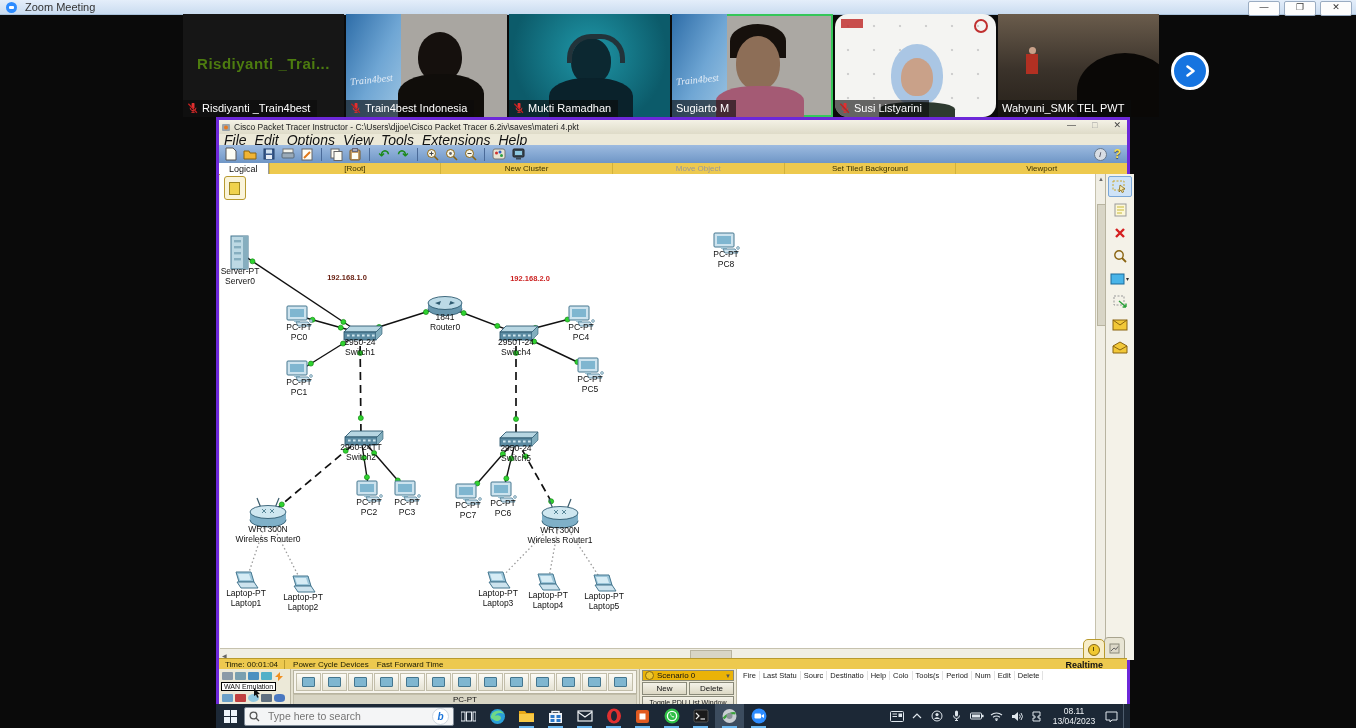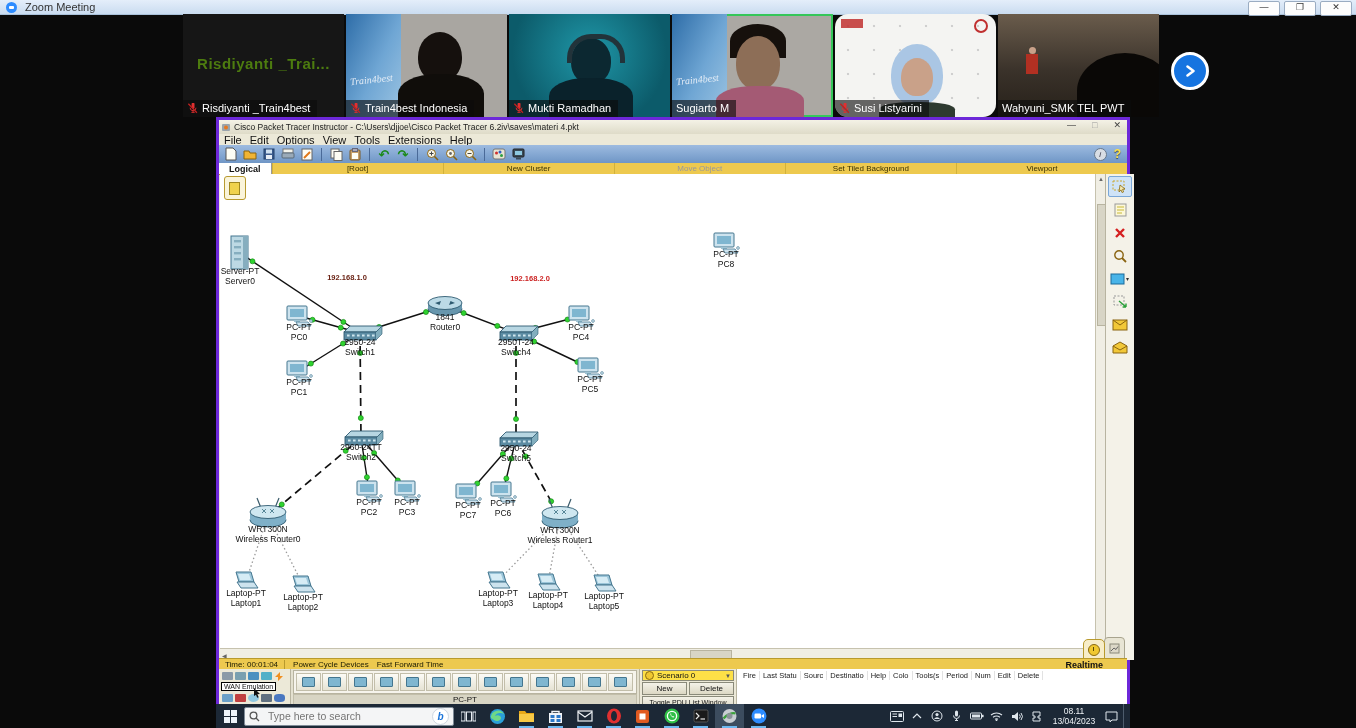--- a/index.html
+++ b/index.html
@@ -36,33 +36,33 @@
     background:#1674e0;border:3px solid #fff;box-sizing:border-box;display:flex;align-items:center;justify-content:center;}
 
   
   .pt-window{position:absolute;left:216px;top:117px;width:914px;height:587px;background:#ece9d8;
     border:3px solid #6d28d9;box-sizing:border-box;font-size:9px;color:#111;}
   .pt-titlebar{position:absolute;left:0;top:0;right:0;height:14px;background:linear-gradient(#f4f2e6,#dedbC8);
     display:flex;align-items:center;font-size:8.5px;color:#222;border-bottom:1px solid #c6c2ae;}
   .pt-controls{position:absolute;right:6px;top:0;display:flex;gap:16px;font-size:9px;color:#444;}
   .pt-menubar{position:absolute;left:0;top:14px;right:0;height:11px;display:flex;align-items:center;
     padding-left:5px;background:#ece9d8;}
-  .menu-item{font-size:11px;margin-right:8px;color:#111;}
+  .menu-item{font-size:14px;margin-right:8px;color:#111;font-style:italic;}
   .pt-toolbar{position:absolute;left:0;top:25px;right:0;height:18px;
     background:linear-gradient(#9dbbe0,#6f96c6);border-bottom:1px solid #4a6f9e;
     display:flex;align-items:center;padding-left:4px;gap:3px;}
   .tbi{width:16px;height:15px;display:inline-flex;align-items:center;justify-content:center;}
   .tb-sep{width:1px;height:13px;background:#4a6a98;margin:0 3px;}
   .tb-right{position:absolute;right:6px;top:0;height:18px;display:flex;align-items:center;gap:7px;}
   .info-dot{width:11px;height:11px;border-radius:50%;background:#d8dde4;border:1px solid #66788c;
     font-size:8px;font-style:italic;text-align:center;line-height:11px;color:#334;}
   .help-q{color:#ffe24a;font-weight:bold;font-size:12px;text-shadow:0 1px 1px #345;}
   .pt-wsbar{position:absolute;left:0;top:43px;right:0;height:11px;background:#edc94f;
     border-bottom:1px solid #b89a2e;display:flex;align-items:stretch;font-size:8px;}
-  .ws-tab{background:#fff;border-right:1px solid #999;padding:0 10px;font-weight:bold;font-size:9px;
+  .ws-tab{background:#fff;border-right:1px solid #999;padding:0 10px;font-weight:normal;font-size:9px;
     display:flex;align-items:center;}
   .ws-seg{flex:1;display:flex;align-items:center;justify-content:center;border-left:1px solid #d2b23a;
     color:#3a3200;}
   .ws-seg.dim{color:#999;}
   .pt-canvas{position:absolute;left:1px;top:54px;width:875px;height:474px;background:#fff;}
   .back-ico{position:absolute;left:4px;top:2px;width:20px;height:22px;background:#faf4da;
     border:1px solid #b89a30;border-radius:3px;}
   .back-ico:before{content:"";position:absolute;left:4px;top:5px;width:9px;height:11px;
     background:#f0d24c;border:1px solid #a08820;}
   .vscroll{position:absolute;left:876px;top:54px;width:10px;height:484px;background:#f0eee4;
@@ -97,21 +97,21 @@
     border:1px solid #b8b4a0;display:flex;align-items:center;gap:1px;padding-left:2px;overflow:hidden;}
   .dev-slot{width:25px;height:18px;background:linear-gradient(#fcfbf6,#e6e3d4);border:1px solid #c2beaa;
     box-sizing:border-box;display:flex;align-items:center;justify-content:center;}
   .dev-slot i{display:block;width:11px;height:8px;background:#7fb6d0;border:1px solid #44768f;border-radius:1px;}
   .dev-scroll{position:absolute;left:2px;top:24px;right:2px;height:5px;display:flex;justify-content:space-between;
     font-size:5px;color:#777;line-height:5px;}
   .dev-sel{position:absolute;left:2px;bottom:1px;right:2px;height:10px;background:#d8d5c4;
     text-align:center;font-size:8px;line-height:10px;border:1px solid #c2beaa;}
   .scen-box{width:97px;height:100%;border-right:1px solid #b8b4a0;padding:1px 2px;box-sizing:border-box;
     display:flex;flex-direction:column;gap:1px;}
-  .scen-dd{height:11px;background:#fde047;border:1px solid #8a8a7a;display:flex;align-items:center;
+  .scen-dd{height:11px;background:#eab308;border:1px solid #8a8a7a;display:flex;align-items:center;
     font-size:8px;padding:0 2px;gap:3px;}
   .scen-dot{width:7px;height:7px;border-radius:50%;background:#f0c830;border:1px solid #8a6a10;}
   .scen-caret{margin-left:auto;font-size:6px;color:#555;}
   .scen-btns{display:flex;gap:2px;}
   .pt-btn{flex:1;height:11px;background:linear-gradient(#f4f2e8,#dcd8c4);border:1px solid #8a8a7a;
     font-size:8px;text-align:center;line-height:11px;}
   .toggle-btn{height:11px;background:linear-gradient(#f4f2e8,#dcd8c4);border:1px solid #8a8a7a;
     font-size:7px;text-align:center;line-height:11px;white-space:nowrap;}
   .pdu-box{flex:1;background:#fff;position:relative;}
   .pdu-head{display:flex;padding:2px 0 0 3px;}

